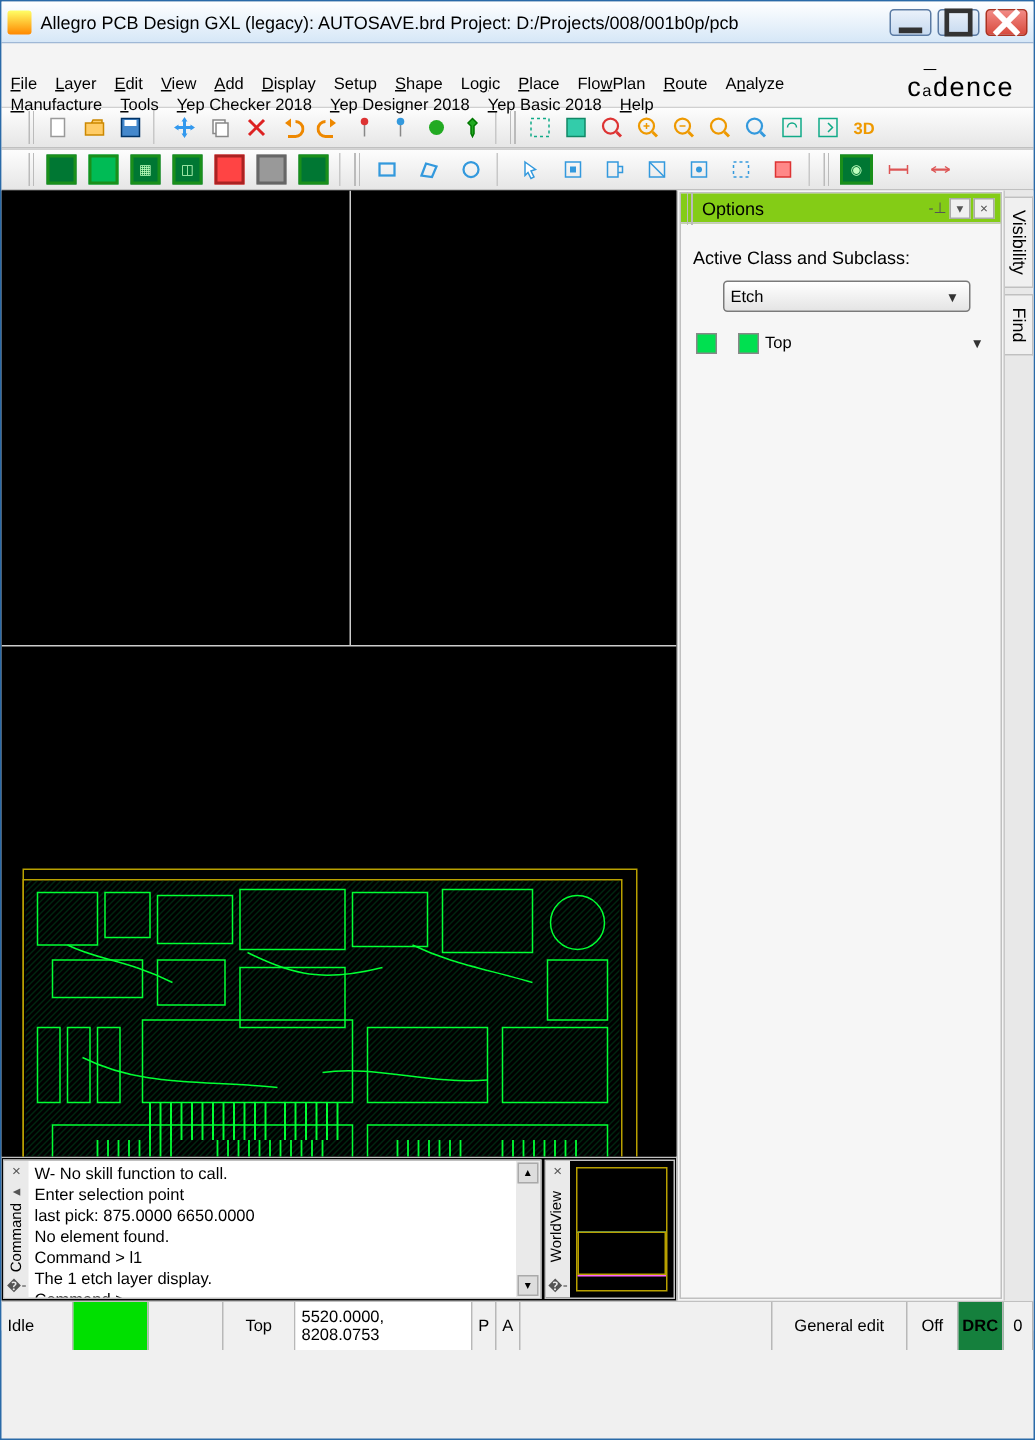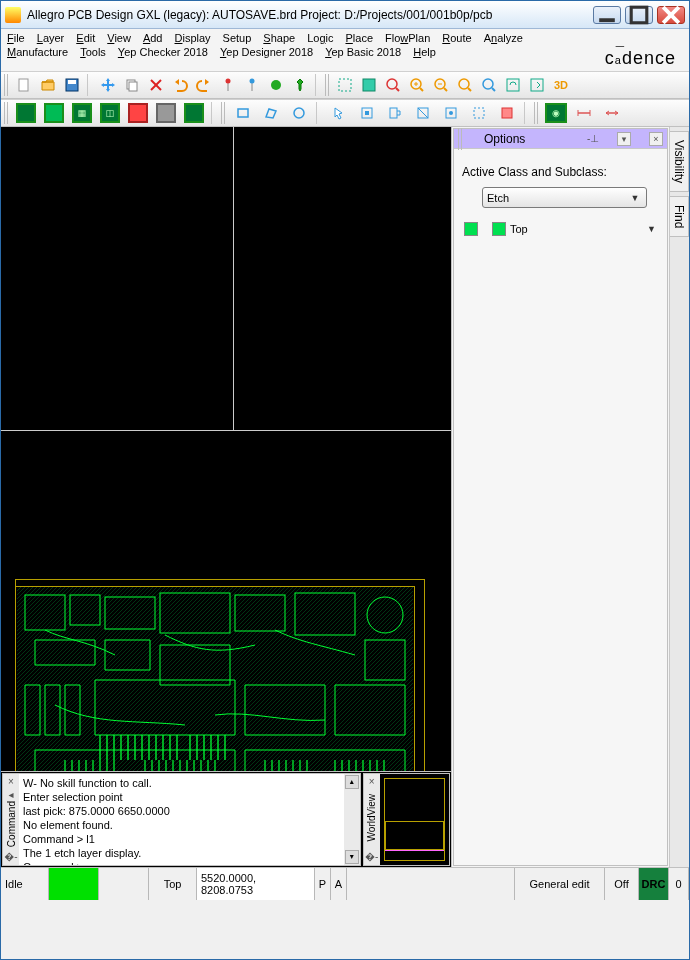--- a/index.html
+++ b/index.html
@@ -2,45 +2,45 @@
 <html><head>
 <meta charset="utf-8">
 <style>
 * { box-sizing: border-box; margin: 0; padding: 0; font-family: Tahoma, sans-serif; font-size: 11px; }
 body { width: 690px; height: 960px; background: #f0f0f0; overflow: hidden; border: 1px solid #2a6aa8; }
 .titlebar { height: 28px; background: linear-gradient(#ffffff, #d6e7f7); display: flex; align-items: center; padding: 0 4px; border-bottom: 1px solid #9fb8d6; }
 .titlebar .app-icon { width: 16px; height: 16px; background: linear-gradient(#ff6,#f80); border-radius: 2px; margin-right: 6px; }
 .titlebar .title { flex: 1; color: #000; font-size: 12px; }
 .winbtn { width: 28px; height: 18px; margin-left: 4px; border: 1px solid #5a7aa3; background: linear-gradient(#eaf1fa,#c7daf0); display: flex; align-items: center; justify-content: center; border-radius: 3px; }
 .winbtn.close { background: linear-gradient(#f28a85,#d84b3e); border-color: #a32; color: #fff; }
-.menubar { height: 42px; background: #f4f4f4; padding: 2px 6px 0 6px; position: relative; }
+.menubar { height: 42px; background: #f4f4f4; padding: 20px 6px 0 6px; position: relative; }
 .menu-row { display: flex; gap: 12px; }
 .menu-item { color: #000; padding: 1px 0; cursor: default; }
 .menu-item .ul { text-decoration: underline; }
 .brand { position: absolute; right: 13px; bottom: 2px; font-size: 18px; letter-spacing: 1px; font-family: Arial; }
 .brand .cdot { position: relative; }
 .brand .cdot::before { content: '\00AF'; position: absolute; top: -11px; left: 1px; font-size: 15px;}
-.toolrow { height: 28px; background: linear-gradient(#fdfdfd,#e6e6e6); border-top: 1px solid #d0d0d0; border-bottom: 1px solid #c0c0c0; display: flex; align-items: center; padding: 0 3px; gap: 2px; }
+.toolrow { height: 28px; background: linear-gradient(#fdfdfd,#e6e6e6); border-top: 1px solid #d0d0d0; border-bottom: 1px solid #c0c0c0; display: flex; align-items: center; padding: 0 18px; gap: 2px; }
 .tb { width: 22px; height: 22px; border: 1px solid transparent; display: flex; align-items: center; justify-content: center; border-radius: 2px; }
 .tb svg { width: 16px; height: 16px; }
 .sep { width: 6px; height: 22px; border-left: 1px solid #c8c8c8; margin: 0 2px; }
 .grip { width: 5px; height: 22px; background: repeating-linear-gradient(90deg,#bbb,#bbb 1px,transparent 1px,transparent 3px); margin-right: 2px; }
 .toolrow2 .tb { width: 26px; height: 24px; }
 .toolrow2 .green-sq { width: 20px; height: 20px; border: 2px solid #1a8f1a; background: #073; display: flex; align-items: center; justify-content: center; }
 .toolrow2 .green-sq span { font-size: 9px; color: #bfffbf; }
 .main-area { display: flex; height: 740px; }
 .design-col { width: 450px; display: flex; flex-direction: column; background: #000; }
 .canvas { height: 648px; background: #000; position: relative; overflow: hidden; }
 .cross-h { position: absolute; top: 0; left: 232px; width: 1px; height: 303px; background: #ccc; }
 .cross-v { position: absolute; top: 303px; left: 0; width: 450px; height: 1px; background: #ccc; }
 .pcb-outline { position: absolute; border: 1px solid #b8a000; }
 .trace { stroke: #00ff33; fill: none; }
 .sidepanel { flex: 1; background: #f4f4f4; border-left: 1px solid #c0c0c0; display: flex; }
 .options { flex: 1; border: 1px solid #c0c0c0; margin: 1px; background: #f6f6f6; display: flex; flex-direction: column; }
-.options-hdr { height: 20px; background: #c4b5fd; border-bottom: 1px solid #c8c8c8; display: flex; align-items: center; padding: 0 4px; gap: 18px; }
+.options-hdr { height: 20px; background: #84cc16; border-bottom: 1px solid #c8c8c8; display: flex; align-items: center; padding: 0 4px; gap: 2px; }
 .options-hdr .grip { width: 6px; }
 .options-hdr .t { flex: 1; font-size: 12px; }
 .options-body { padding: 16px 8px; }
 .options-body .lbl { margin-bottom: 8px; font-size: 12px; }
 .combo { width: 165px; height: 21px; border: 1px solid #7a7a7a; background: linear-gradient(#fff,#e4e4e4); display: flex; align-items: center; padding: 0 4px; margin-left: 20px; border-radius: 3px; }
 .combo .txt { flex: 1; }
 .combo .arr { width: 14px; text-align: center; font-size: 9px; color: #333; }
 .layer-row { display: flex; align-items: center; margin-top: 14px; margin-left: 2px; gap: 4px; }
 .color-sw { width: 14px; height: 14px; border: 1px solid #888; background: #00e050; }
 .layer-combo { flex: 1; display: flex; align-items: center; max-width: 155px; }
@@ -64,21 +64,21 @@
 .sb-green { background: #00e000; width: 50px; }
 .sb-drc { background: #15803d; color: #000; font-weight: bold; justify-content: center; }
 .pin-icon { font-size: 10px; color: #555; cursor: default; }
 .hdrbtn { width: 14px; height: 14px; border: 1px solid #aaa; display: flex; align-items: center; justify-content: center; font-size: 9px; color: #555; background: #f0f0f0; }
 </style>
 </head>
 <body>
 
 <div class="titlebar">
   <div class="app-icon"></div>
-  <div class="title">Allegro PCB Design GXL (legacy): AUTOSAVE.brd  Project: D:/Projects/001/001b0p/pcb</div>
+  <div class="title">Allegro PCB Design GXL (legacy): AUTOSAVE.brd  Project: D:/Projects/008/001b0p/pcb</div>
   <div class="winbtn">
       <svg viewBox="0 0 10 10">
         <line x1="2" y1="7" x2="8" y2="7" stroke="#333" stroke-width="1.5"></line>
       </svg>
     </div>
   <div class="winbtn">
       <svg viewBox="0 0 10 10">
         <rect x="2" y="2" width="6" height="6" fill="none" stroke="#333" stroke-width="1.2"></rect>
       </svg>
     </div>

